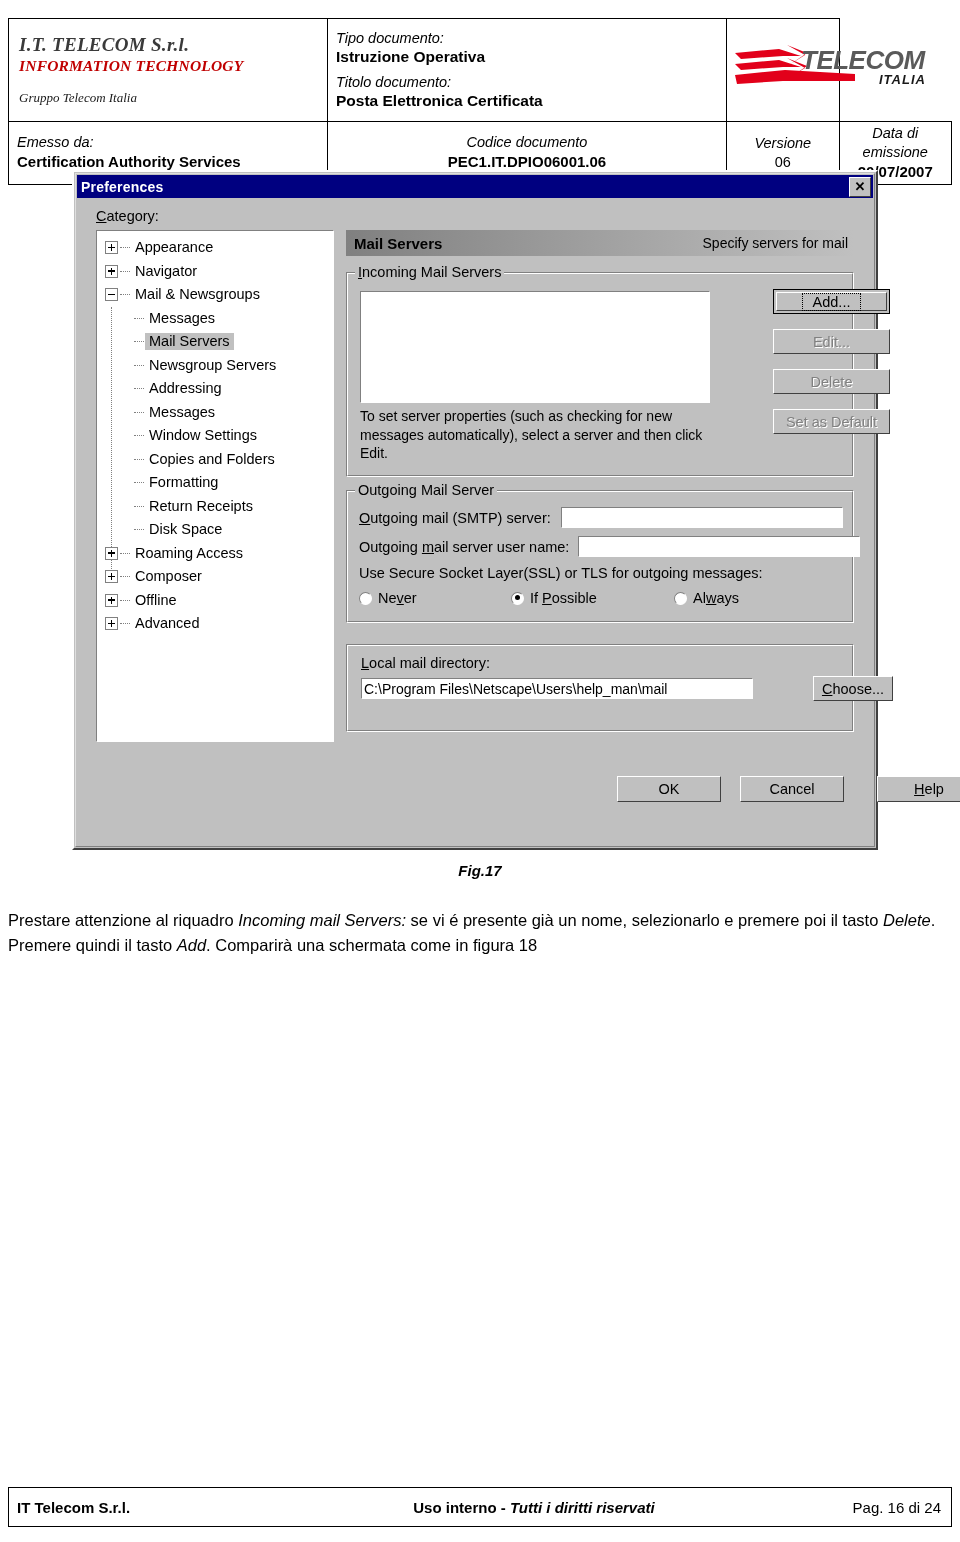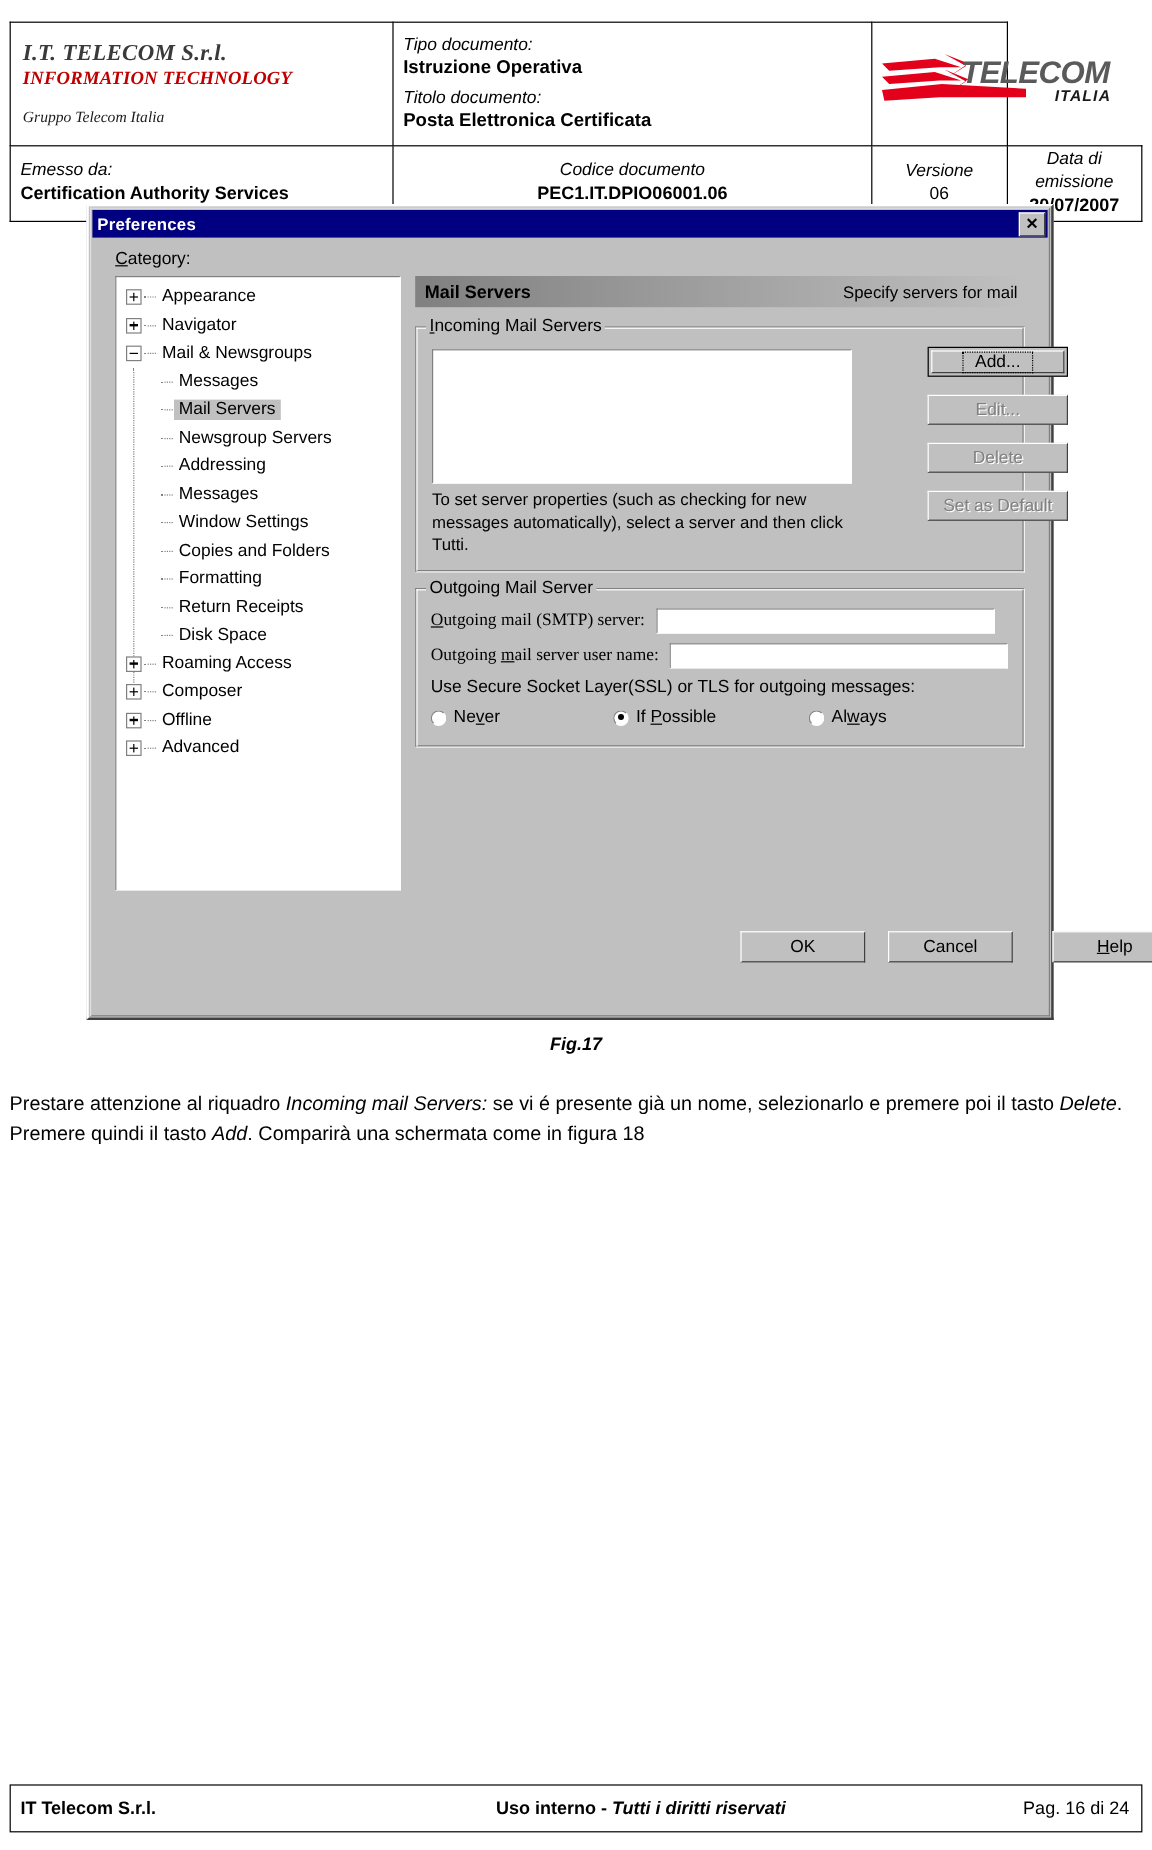--- a/index.html
+++ b/index.html
@@ -377,21 +377,21 @@
   #btn-edit       { top: 56px; }
   #btn-delete     { top: 96px; }
   #btn-setdefault { top: 136px; }
 
   .field-row {
     position: absolute;
     display: flex;
     align-items: center;
     font-size: 14.5px;
   }
-  .field-label { white-space: nowrap; font-family: Liberation Serif, serif; }
+  .field-label { white-space: nowrap; }
   .textfield {
     background: #ffffff;
     border-top: 1.5px solid #808080;
     border-left: 1.5px solid #808080;
     border-right: 1.5px solid #ffffff;
     border-bottom: 1.5px solid #ffffff;
     box-sizing: border-box;
     height: 21px;
     font-family: "Liberation Sans", sans-serif;
     font-size: 14px;
@@ -662,21 +662,21 @@
       <span class="ph-title">Mail Servers</span>
       <span class="ph-sub">Specify servers for mail</span>
     </div>
 
     <div class="groupbox" id="gb-incoming">
       <div class="gb-inner"></div>
       <div class="gb-legend"><span class="ul-a">I</span>ncoming Mail Servers</div>
 
       <div class="listbox"></div>
 
-      <div class="hint-text">To set server properties (such as checking for new messages automatically), select a server and then click Tutti.</div>
+      <div class="hint-text">To set server properties (such as checking for new messages automatically), select a server and then click Edit.</div>
 
       <div class="btn sidebtn default-btn" id="btn-add">
         <span class="inner-focus">
           <span>Add...</span>
         </span>
       </div>
       <div class="btn sidebtn disabled" id="btn-edit">
         <span>Edit...</span>
       </div>
       <div class="btn sidebtn disabled" id="btn-delete">
@@ -712,20 +712,28 @@
           <span class="radio checked"></span>
           <span>If <span class="ul-a">P</span>ossible</span>
         </span>
         <span class="radio-item">
           <span class="radio"></span>
           <span>Al<span class="ul-a">w</span>ays</span>
         </span>
       </div>
     </div>
 
+    <div class="groupbox" id="gb-localdir">
+      <div class="gb-inner"></div>
+      <div class="ld-label"><span class="ul-a">L</span>ocal mail directory:</div>
+      <span class="textfield" id="ld-path">C:\Program Files\Netscape\Users\help_man\mail</span>
+      <div class="btn" id="btn-choose">
+        <span><span class="ul-a">C</span>hoose...</span>
+      </div>
+    </div>
 
     <div class="btn bottom-btn" id="btn-ok">
       <span>OK</span>
     </div>
     <div class="btn bottom-btn" id="btn-cancel">
       <span>Cancel</span>
     </div>
     <div class="btn bottom-btn" id="btn-help">
       <span><span class="ul-a">H</span>elp</span>
     </div>

